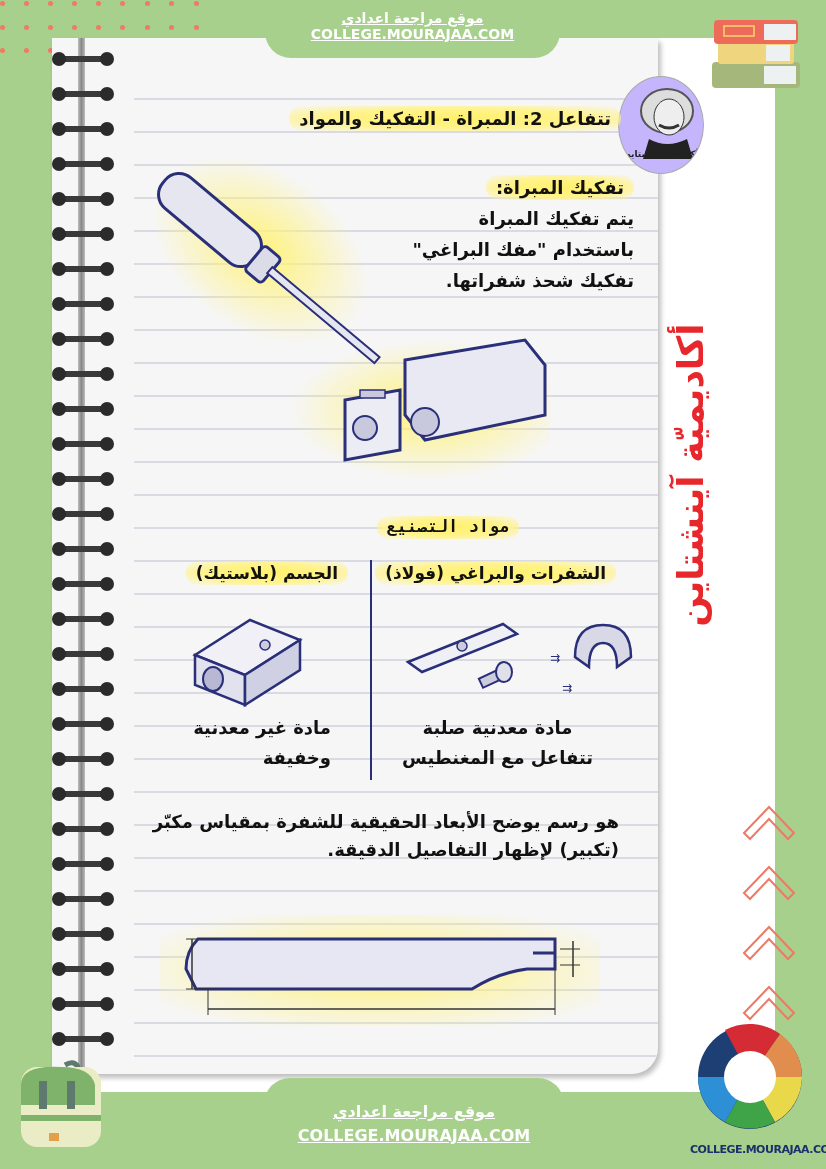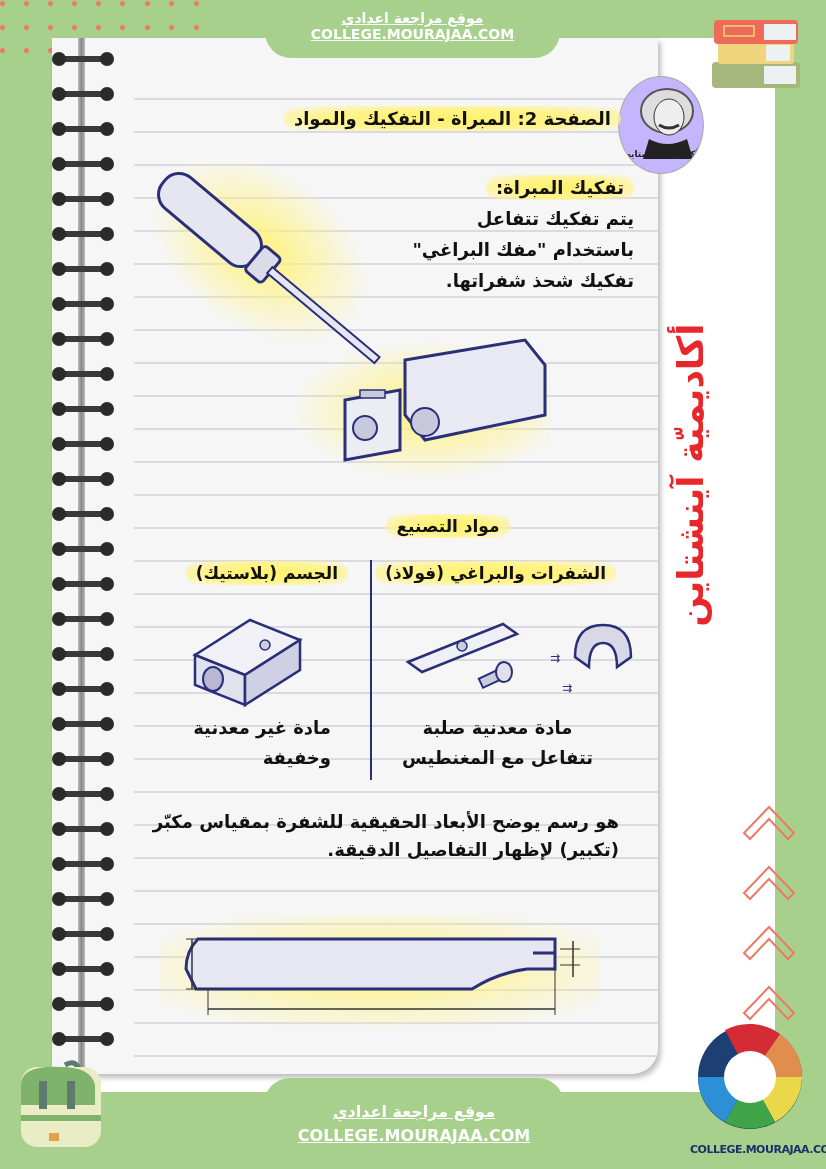--- a/index.html
+++ b/index.html
@@ -256,21 +256,21 @@
   <svg width="84" height="96" viewBox="0 0 84 96">
     <ellipse cx="48" cy="34" rx="26" ry="22" fill="#ddd" stroke="#555" stroke-width="2"></ellipse>
     <ellipse cx="50" cy="40" rx="15" ry="18" fill="#eee" stroke="#333"></ellipse>
     <path d="M40 48 q10 6 20 0" stroke="#333" stroke-width="3" fill="none"></path>
     <path d="M30 62 q18 10 38 0 l6 20 h-50z" fill="#222"></path>
   </svg>
   <div style="position:absolute;left:4px;top:72px;font-size:9px;color:#222;direction:rtl;font-weight:bold;">أكاديمية آينشتاين</div>
 </div>
 
 <div class="txt" style="right:205px;top:108px;font-size:18px;">
-  <span class="hl">الصفحة 2: المبراة - التفكيك والمواد</span>
+  <span class="hl">تتفاعل 2: المبراة - التفكيك والمواد</span>
 </div>
 
 <svg style="position:absolute;left:150px;top:160px" width="400" height="330" viewBox="0 0 400 330">
   <defs>
       <radialGradient id="g1">
         <stop offset="0" stop-color="#fff27a"></stop>
         <stop offset="1" stop-color="#fff27a" stop-opacity="0"></stop>
       </radialGradient>
     </defs>
   <ellipse cx="110" cy="90" rx="120" ry="80" fill="url(#g1)" transform="rotate(35 110 90)"></ellipse>
@@ -284,26 +284,26 @@
     <path d="M255 200 l120 -20 l20 25 v50 l-120 25 l-20 -25z" fill="#e9e9f3" stroke="#2a2f7a" stroke-width="3"></path>
     <circle cx="275" cy="262" r="14" fill="#c9c9de" stroke="#2a2f7a" stroke-width="2"></circle>
     <path d="M195 240 l55 -10 v60 l-55 10z" fill="#ececf4" stroke="#2a2f7a" stroke-width="3"></path>
     <circle cx="215" cy="268" r="12" fill="#c9c9de" stroke="#2a2f7a" stroke-width="2"></circle>
     <rect x="210" y="230" width="25" height="8" fill="#c9c9de" stroke="#2a2f7a" stroke-width="1.5"></rect>
   </g>
 </svg>
 
 <div class="txt" style="right:192px;top:172px;font-size:18px;line-height:31px;margin-left:41px;">
   <div><span class="hl">تفكيك المبراة:</span></div>
-  <div>يتم تفكيك تتفاعل</div>
+  <div>يتم تفكيك المبراة</div>
   <div>باستخدام "مفك البراغي"</div>
   <div>تفكيك شحذ شفراتها.</div>
 </div>
 
-<div class="txt" style="left:0;right:0;top:516px;text-align:center;font-size:17px;">
+<div class="txt" style="left:0;right:0;top:516px;text-align:center;font-size:17px;font-family:Liberation Mono, monospace;">
   <span class="hl" style="margin-left:70px;">مواد التصنيع</span>
 </div>
 
 <div style="position:absolute;left:370px;top:560px;width:2px;height:220px;background:#2a2f7a;"></div>
 
 <div class="txt" style="right:210px;top:563px;font-size:17px;">
   <span class="hl">الشفرات والبراغي (فولاذ)</span>
 </div>
 <svg style="position:absolute;left:400px;top:612px" width="240" height="90" viewBox="0 0 240 90">
   <path d="M8 50 l95 -38 l14 10 l-95 38z" fill="#eef0f6" stroke="#2a2f7a" stroke-width="2.5"></path>

